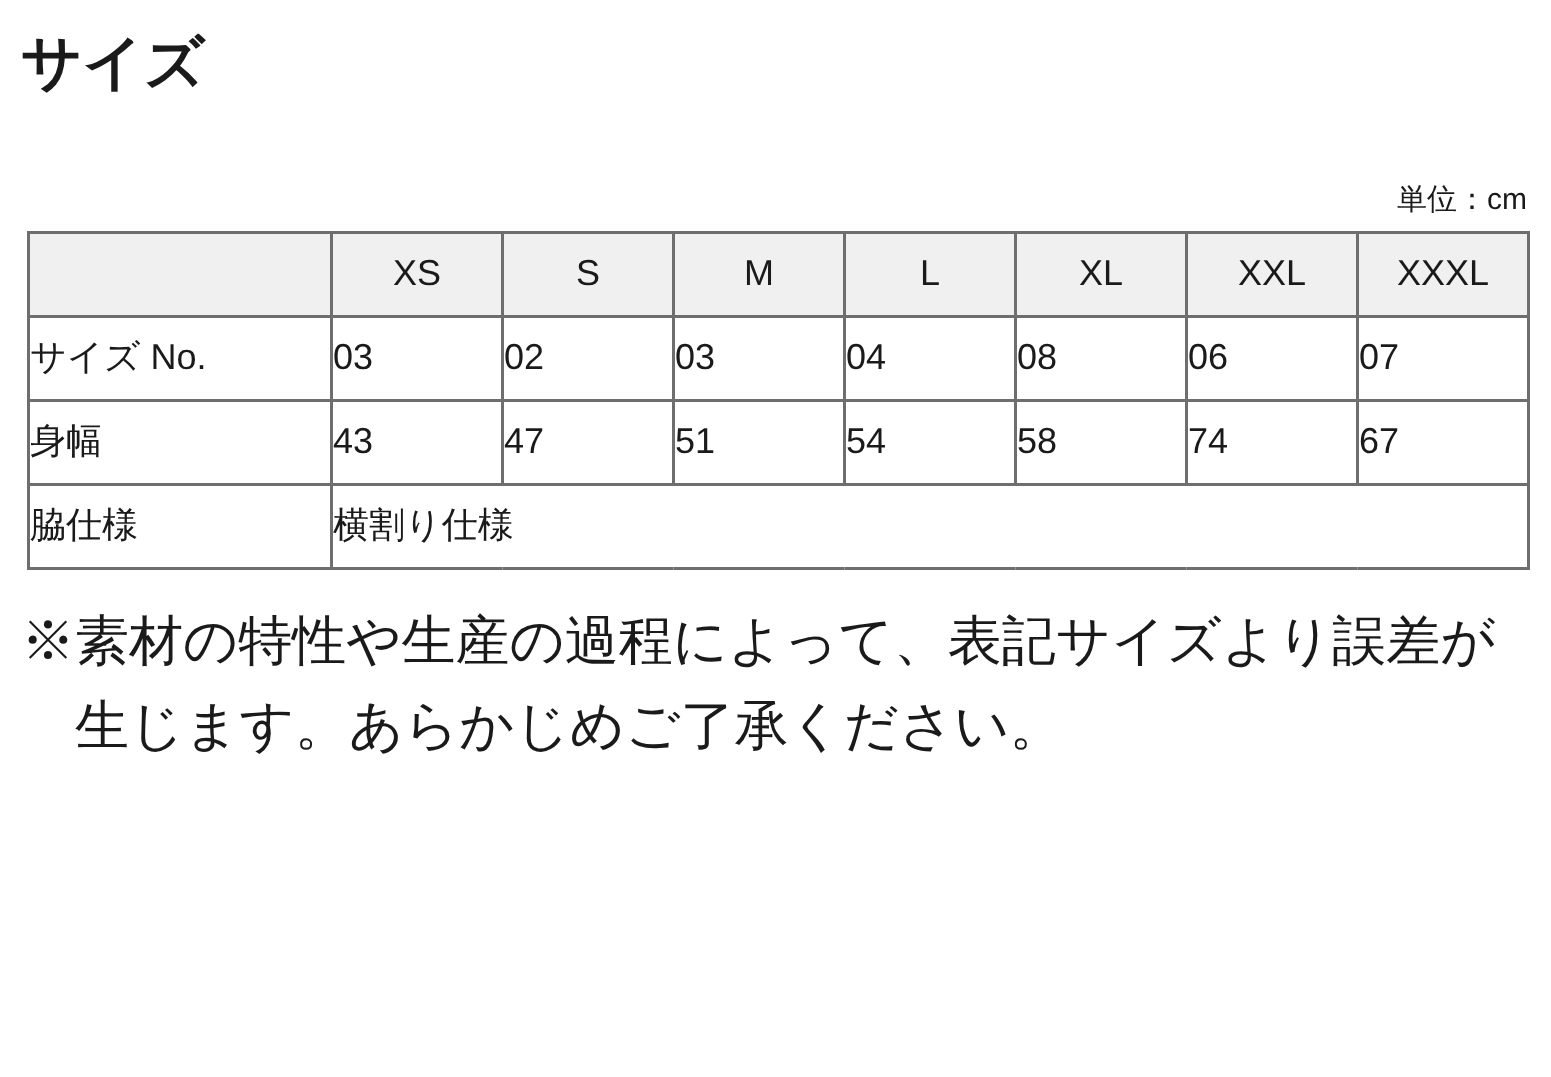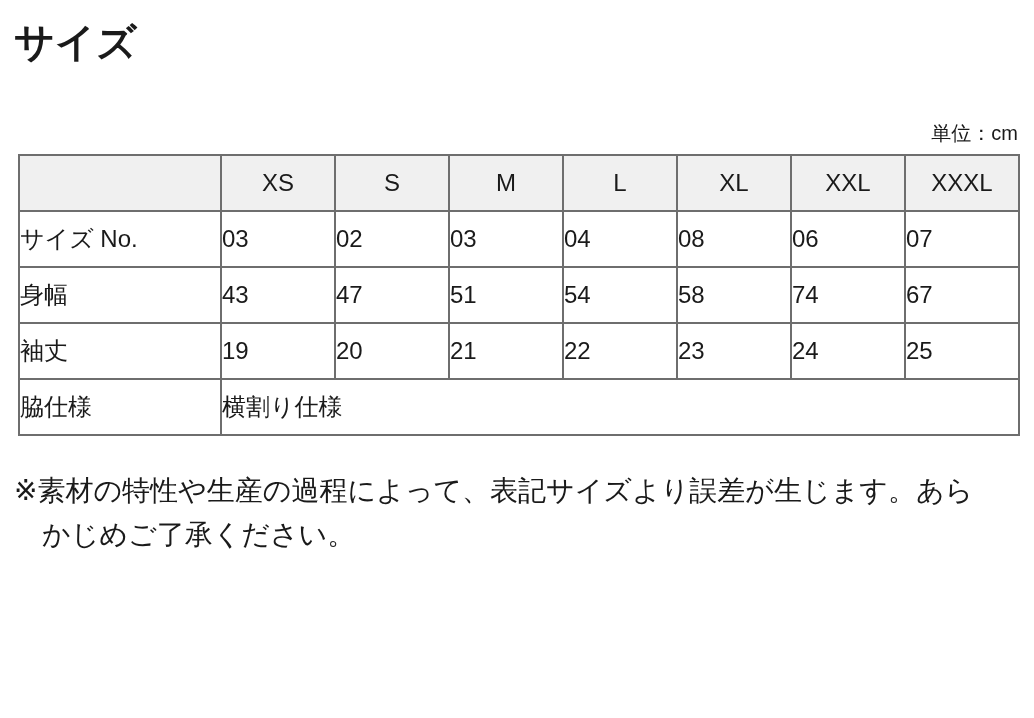--- a/index.html
+++ b/index.html
@@ -46,26 +46,27 @@
     font-size:24px;
     font-weight:normal;
     line-height:1;
     overflow:hidden;
     white-space:nowrap;
   }
   .size-table thead th{
     background:var(--header-bg);
   }
   .footnote{
-    margin:33px 0 0 14px;
+    margin:22px 0 0 14px;
     width:985px;
-    font-size:28px;
+    font-size:36px;
     line-height:1.57;
     padding-left:1em;
     text-indent:-1em;
+    font-family:Liberation Mono, monospace;
   }
 </style>
 </head>
 <body>
 
 <h1 class="page-title">サイズ</h1>
 
 <div class="table-area">
   <div class="unit-label">単位：cm</div>
 
@@ -107,30 +108,20 @@
         <td>身幅</td>
         <td>43</td>
         <td>47</td>
         <td>51</td>
         <td>54</td>
         <td>58</td>
         <td>74</td>
         <td>67</td>
       </tr>
       <tr>
-        <td>袖丈</td>
-        <td>19</td>
-        <td>20</td>
-        <td>21</td>
-        <td>22</td>
-        <td>23</td>
-        <td>24</td>
-        <td>25</td>
-      </tr>
-      <tr>
         <td>脇仕様</td>
         <td colspan="7">横割り仕様</td>
       </tr>
     </tbody>
   </table>
 </div>
 
 <p class="footnote">※素材の特性や生産の過程によって、表記サイズより誤差が生じます。あらかじめご了承ください。</p>
 
 </body></html>

